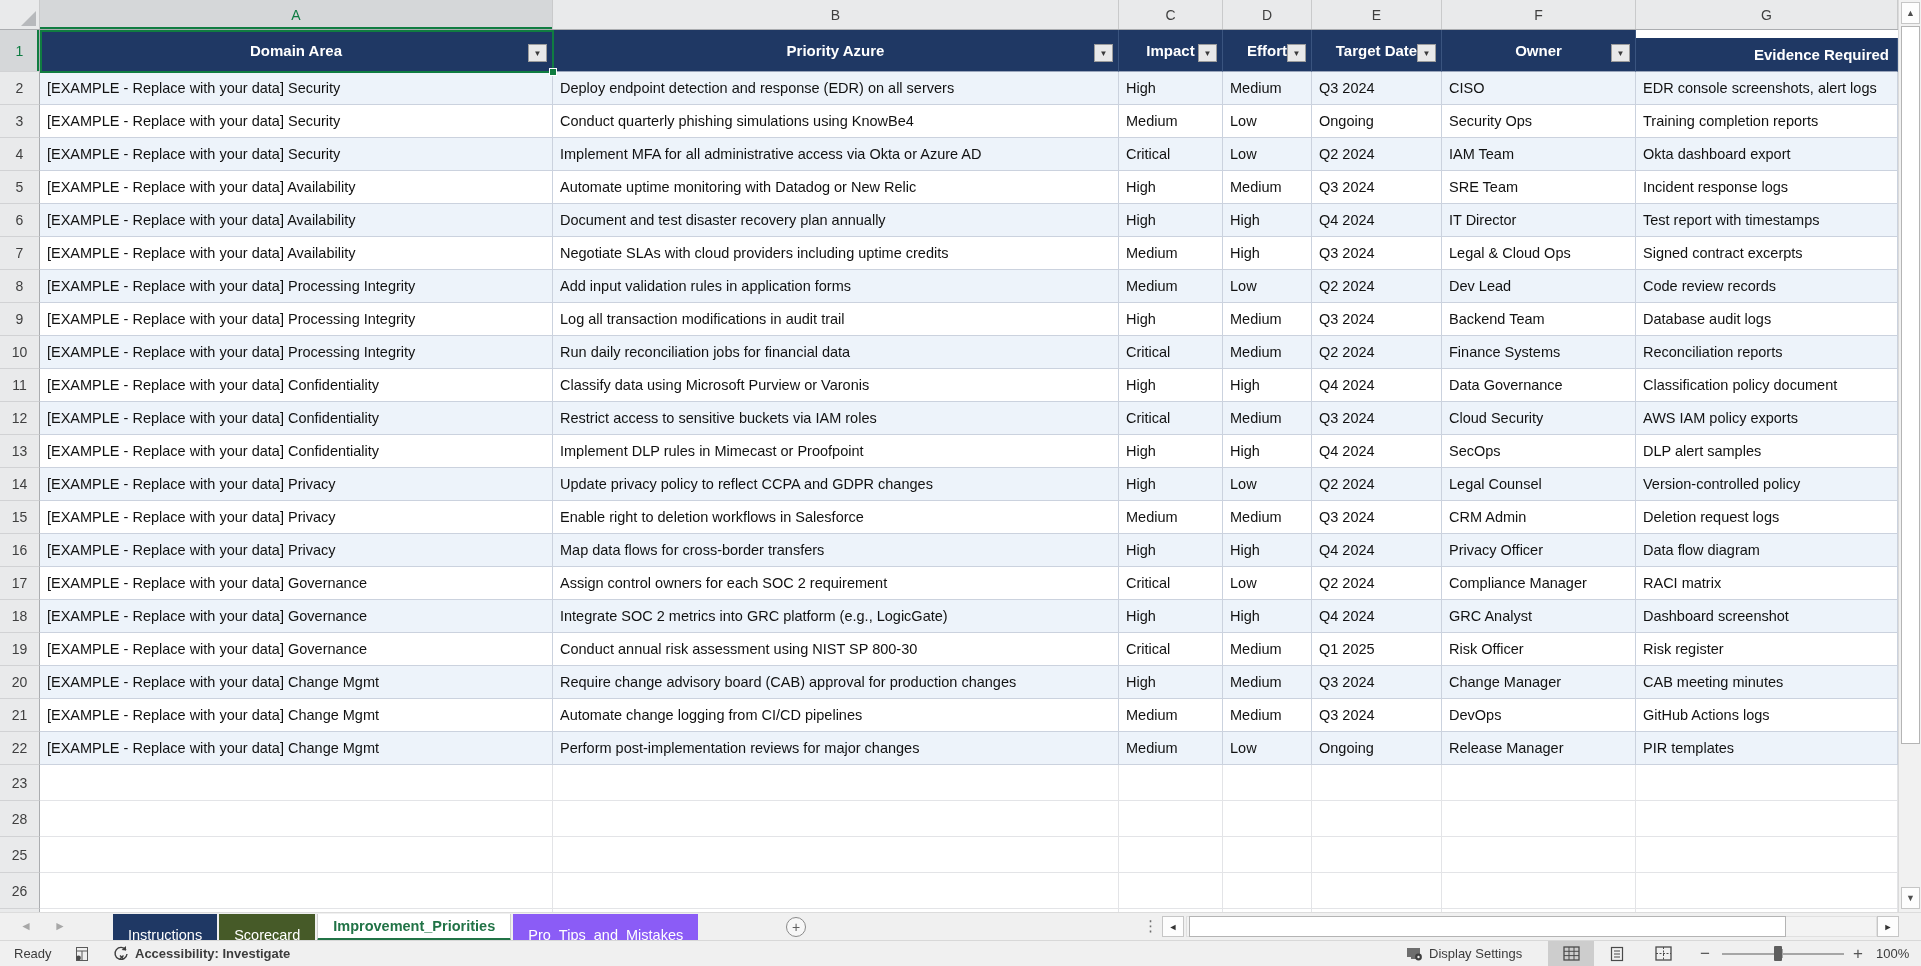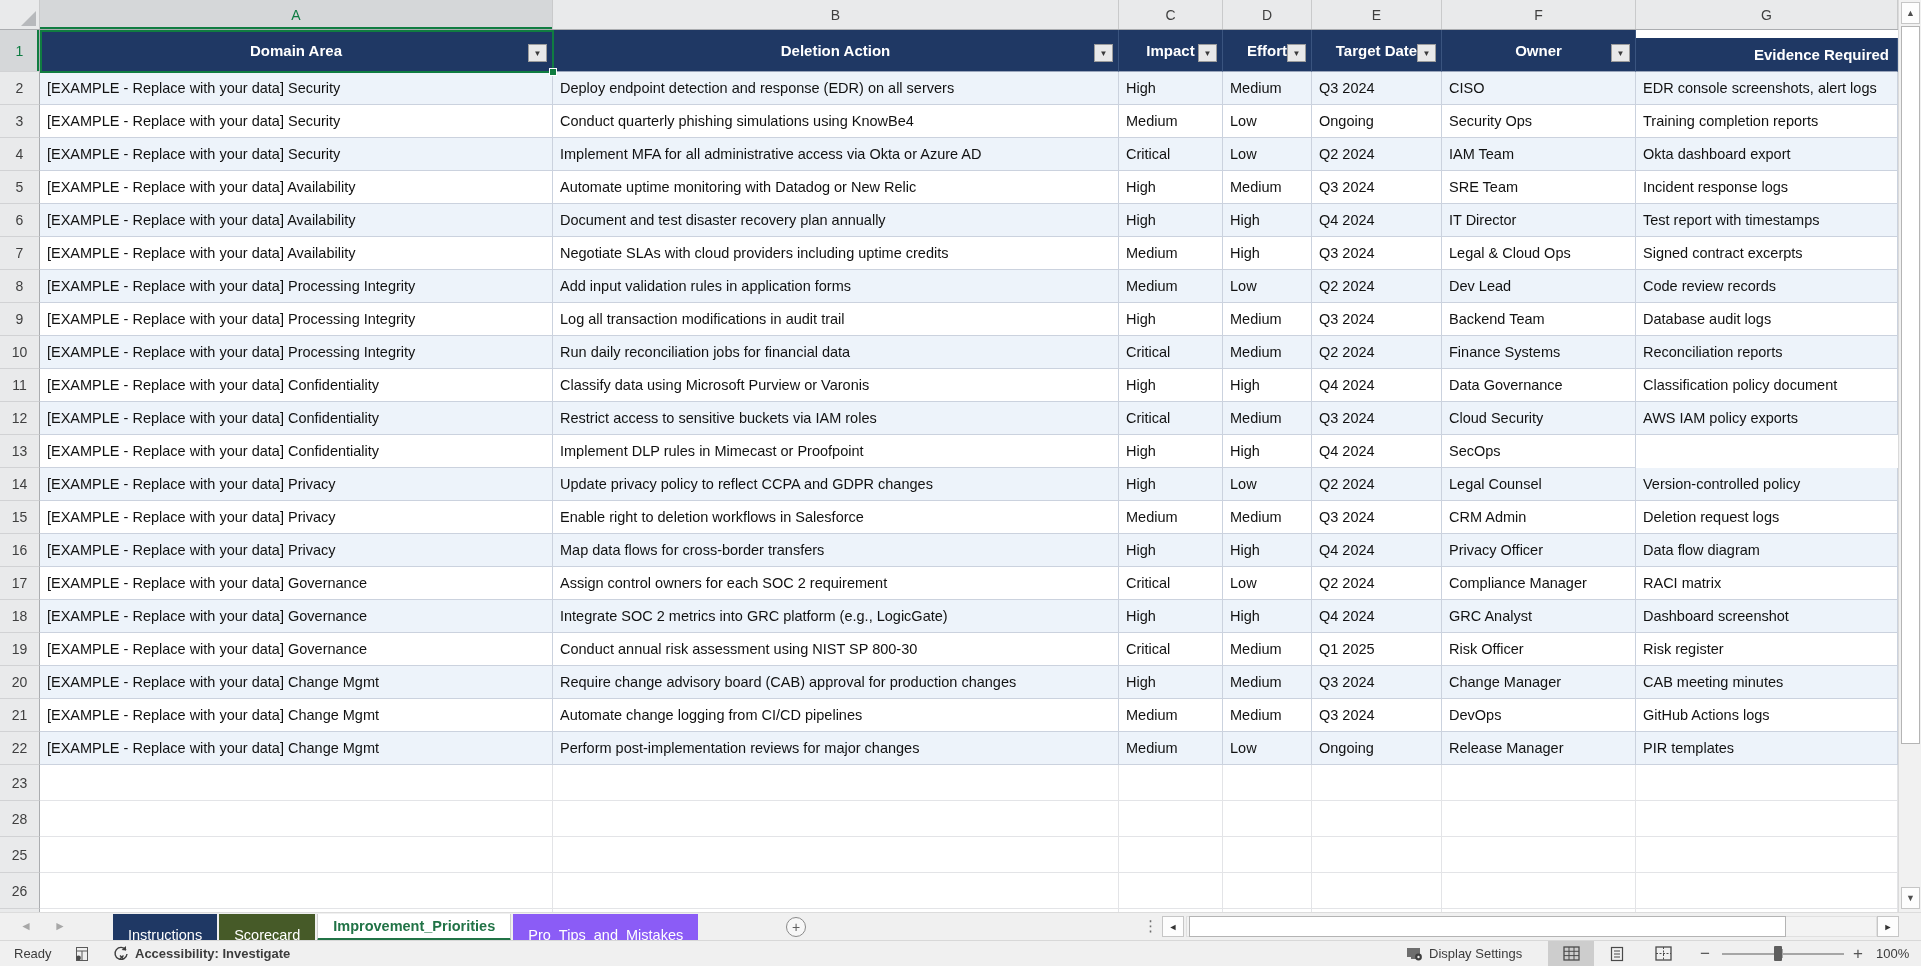--- a/index.html
+++ b/index.html
@@ -123,21 +123,21 @@
 
   <div class="rows">
     <div class="hrow">
       <div class="rn sel w0">1</div>
       <div style="display:flex;height:100%;">
           <div class="hcell w1">
             <div class="">Domain Area</div>
             <div class="filterbtn">▼</div>
           </div>
           <div class="hcell w2">
-            <div class="">Deletion Action</div>
+            <div class="">Priority Azure</div>
             <div class="filterbtn">▼</div>
           </div>
           <div class="hcell w3">
             <div class="">Impact</div>
             <div class="filterbtn">▼</div>
           </div>
           <div class="hcell w4">
             <div class="">Effort</div>
             <div class="filterbtn">▼</div>
           </div>
@@ -266,20 +266,21 @@
           <div class="cell w7">AWS IAM policy exports</div>
         </div>
         <div class="drow">
           <div class="rn w0">13</div>
           <div class="cell w1">[EXAMPLE - Replace with your data] Confidentiality</div>
           <div class="cell w2">Implement DLP rules in Mimecast or Proofpoint</div>
           <div class="cell w3">High</div>
           <div class="cell w4">High</div>
           <div class="cell w5">Q4 2024</div>
           <div class="cell w6">SecOps</div>
+          <div class="cell w7">DLP alert samples</div>
         </div>
         <div class="drow band">
           <div class="rn w0">14</div>
           <div class="cell w1">[EXAMPLE - Replace with your data] Privacy</div>
           <div class="cell w2">Update privacy policy to reflect CCPA and GDPR changes</div>
           <div class="cell w3">High</div>
           <div class="cell w4">Low</div>
           <div class="cell w5">Q2 2024</div>
           <div class="cell w6">Legal Counsel</div>
           <div class="cell w7">Version-controlled policy</div>

